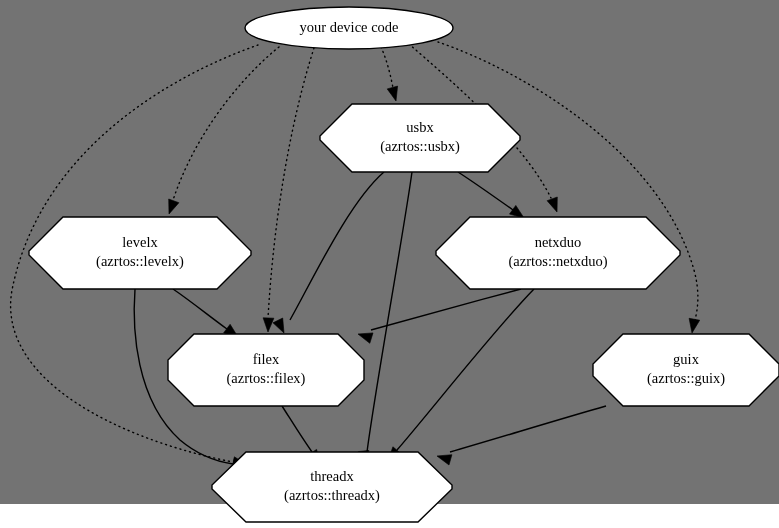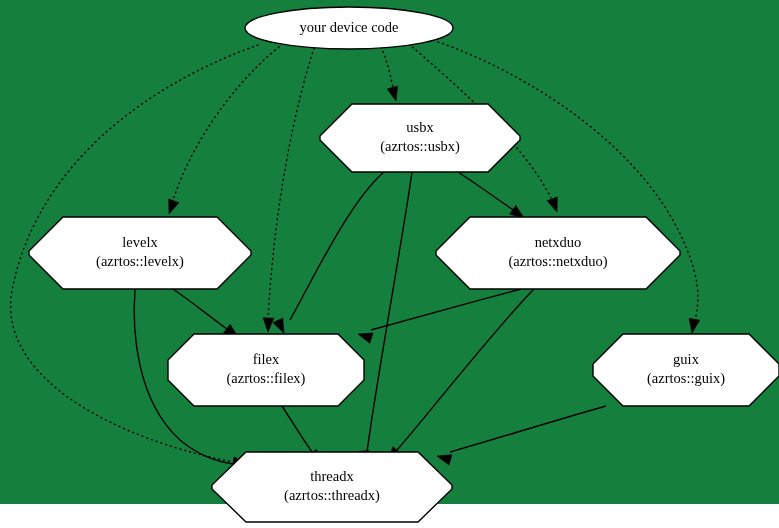--- a/index.html
+++ b/index.html
@@ -10,21 +10,21 @@
   body {
     width: 779px;
     height: 528px;
     overflow: hidden;
     font-family: "Liberation Serif", "DejaVu Serif", serif;
   }
   #graph-root {
     position: relative;
     width: 779px;
     height: 504px;
-    background: #15803d;
+    background: #737373;
   }
   svg#graph-canvas {
     display: block;
     width: 779px;
     height: 528px;
   }
   .node-shape {
     fill: #ffffff;
     stroke: #000000;
     stroke-width: 1.4;

